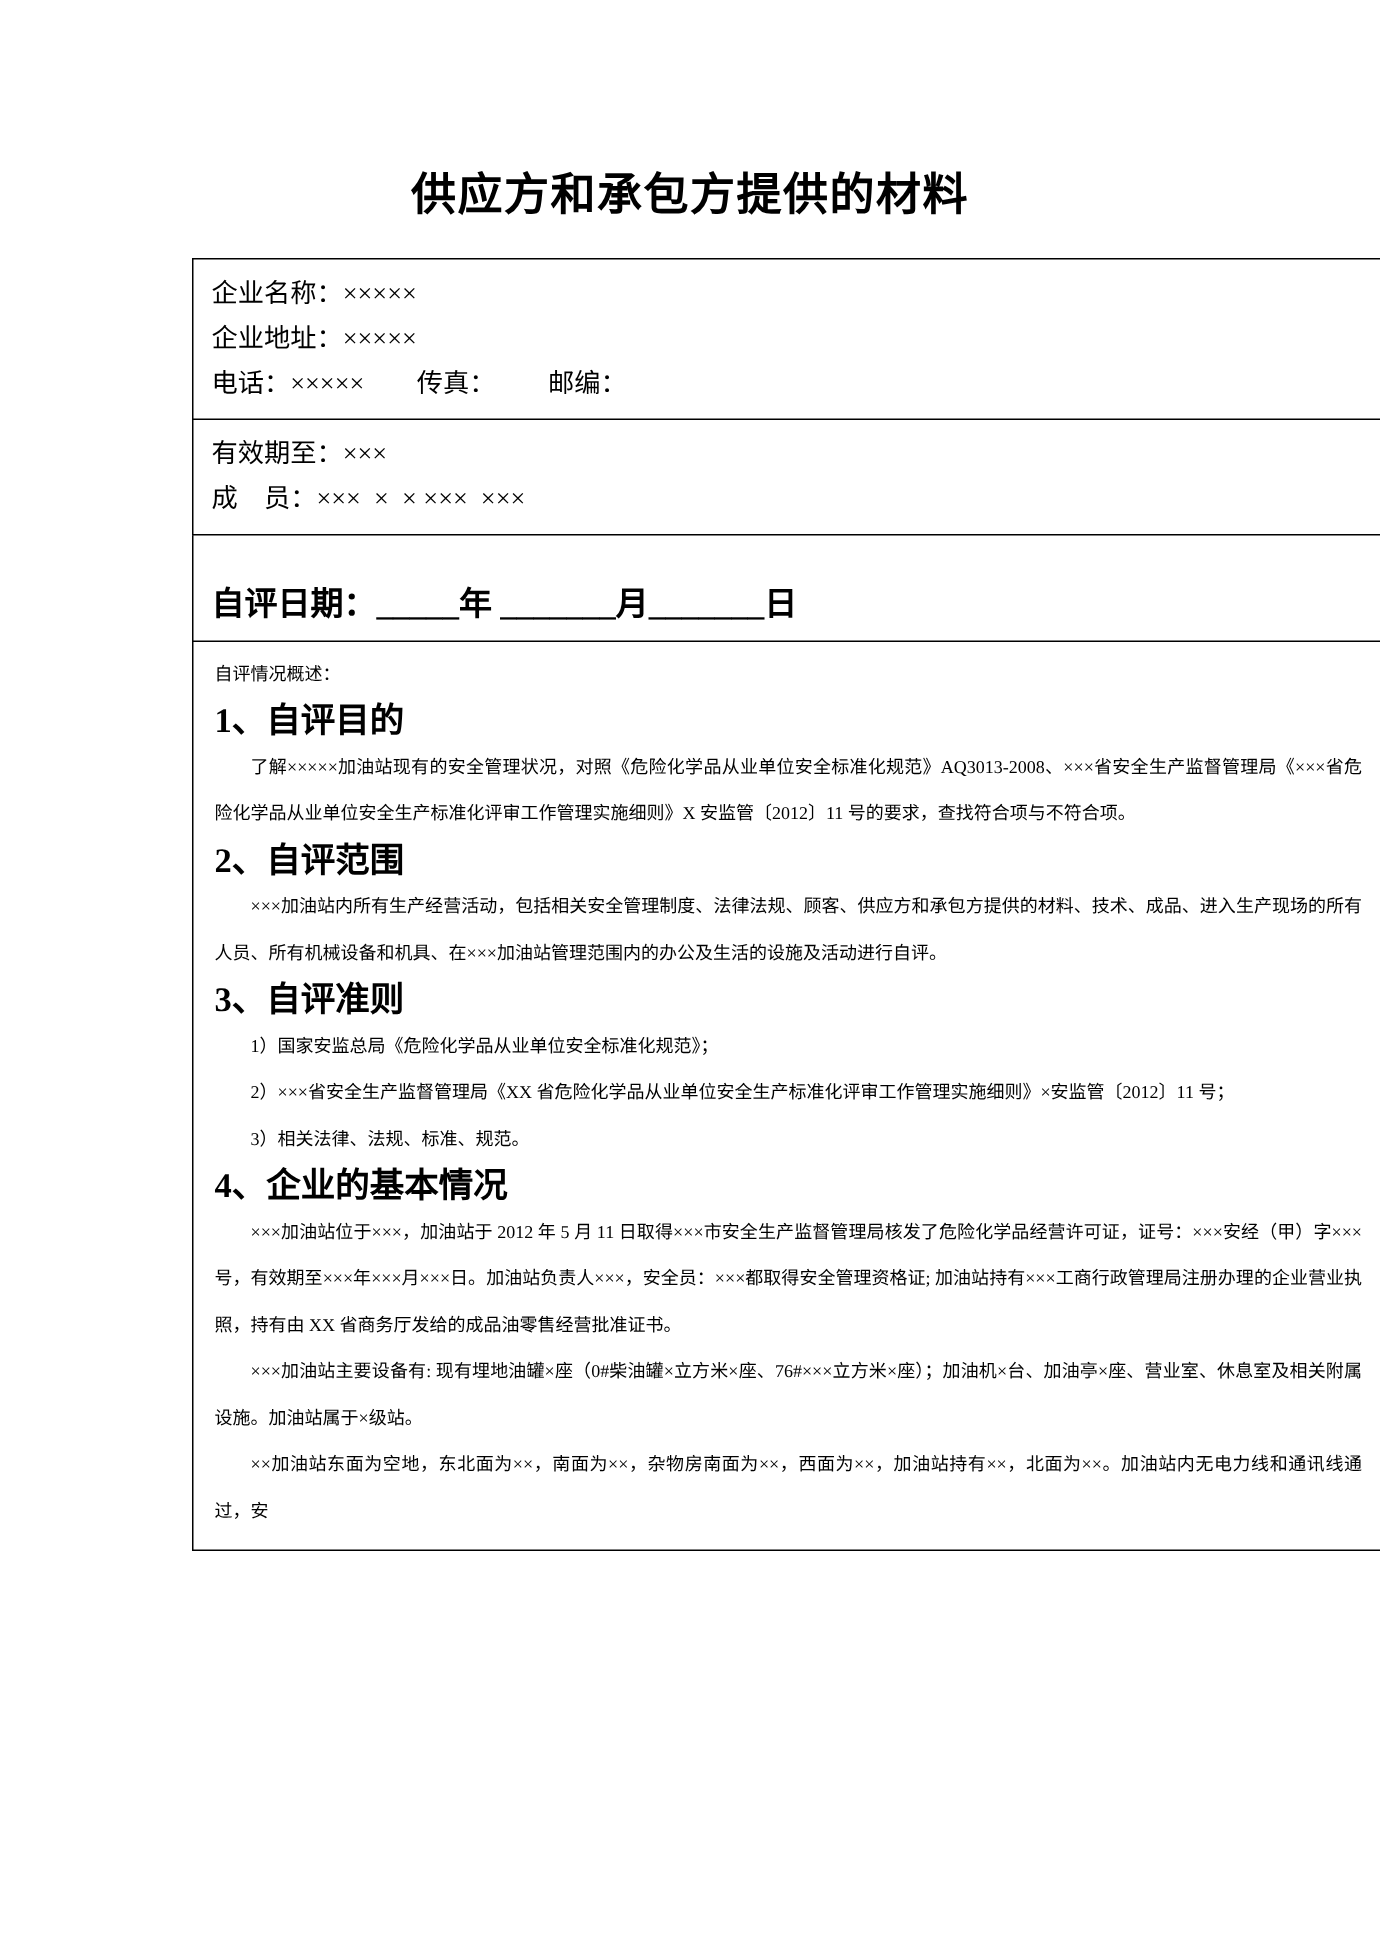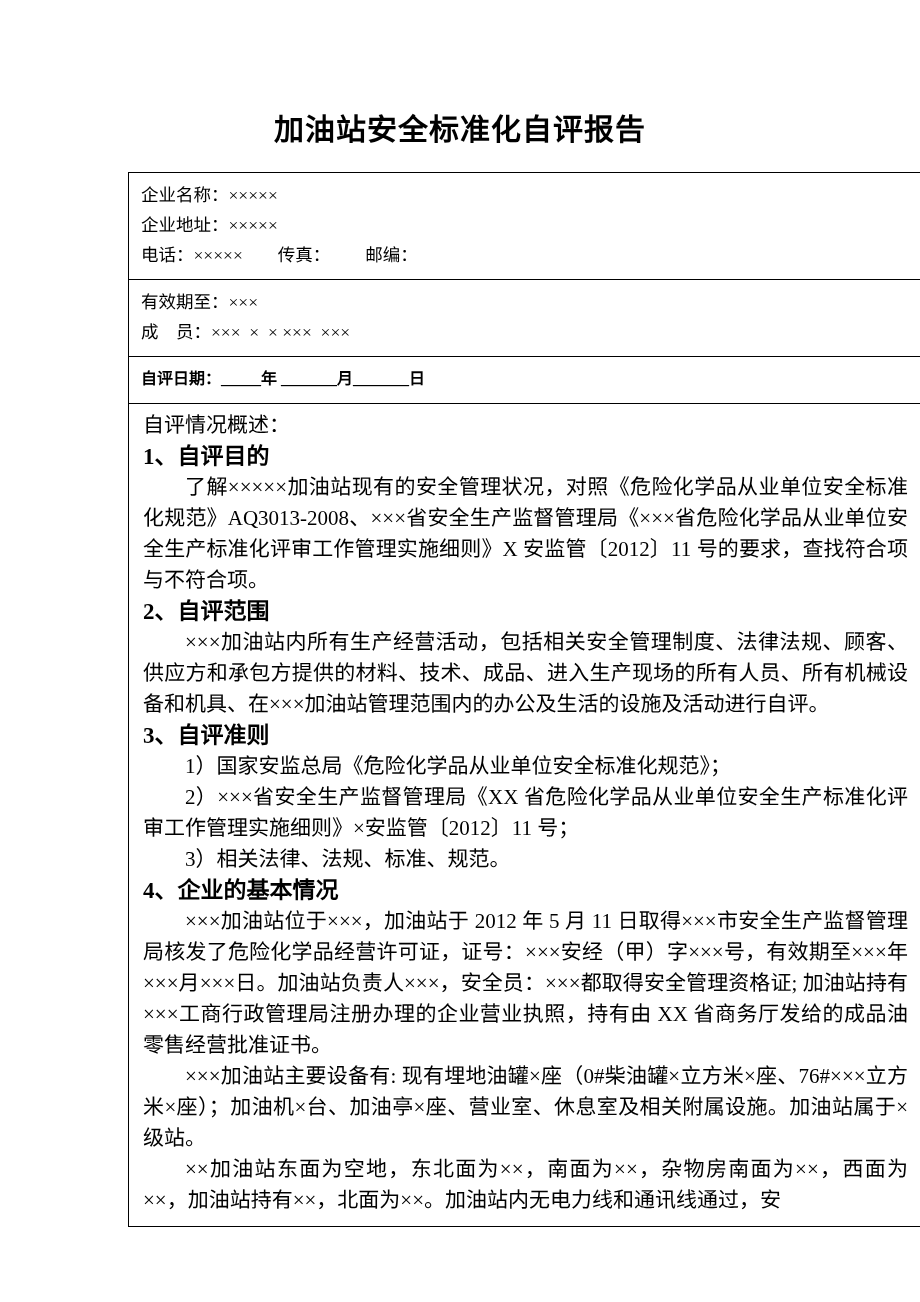--- a/index.html
+++ b/index.html
@@ -46,51 +46,52 @@
   }
   .cell-pad {
     padding: 7px 12px 9px 12px;
   }
   .info-line {
     font-size: 17.5px;
     line-height: 30px;
     white-space: pre;
   }
   .info-line-bold {
-    font-size: 16px;
+    font-size: 22px;
     line-height: 30px;
     font-weight: bold;
     white-space: pre;
+    margin-top: 24px;
   }
   .body-cell {
     padding: 6px 14px 10px 14px;
   }
   .body-heading {
     font-size: 23px;
     font-weight: bold;
     line-height: 31px;
     margin: 0;
   }
   .body-para {
-    font-size: 21px;
+    font-size: 12px;
     line-height: 31px;
     margin: 0;
     text-align: justify;
     text-justify: inter-ideograph;
   }
   .indent {
     text-indent: 2em;
   }
 </style>
 </head>
 <body>
 
 <div class="page">
 
-  <div class="doc-title">加油站安全标准化自评报告</div>
+  <div class="doc-title">供应方和承包方提供的材料</div>
 
   <table class="main-table">
     <tbody>
       <tr>
         <td>
           <div class="cell-pad">
             <div class="info-line">企业名称：×××××</div>
             <div class="info-line">企业地址：×××××</div>
             <div class="info-line">电话：×××××        传真：        邮编：</div>
           </div>

